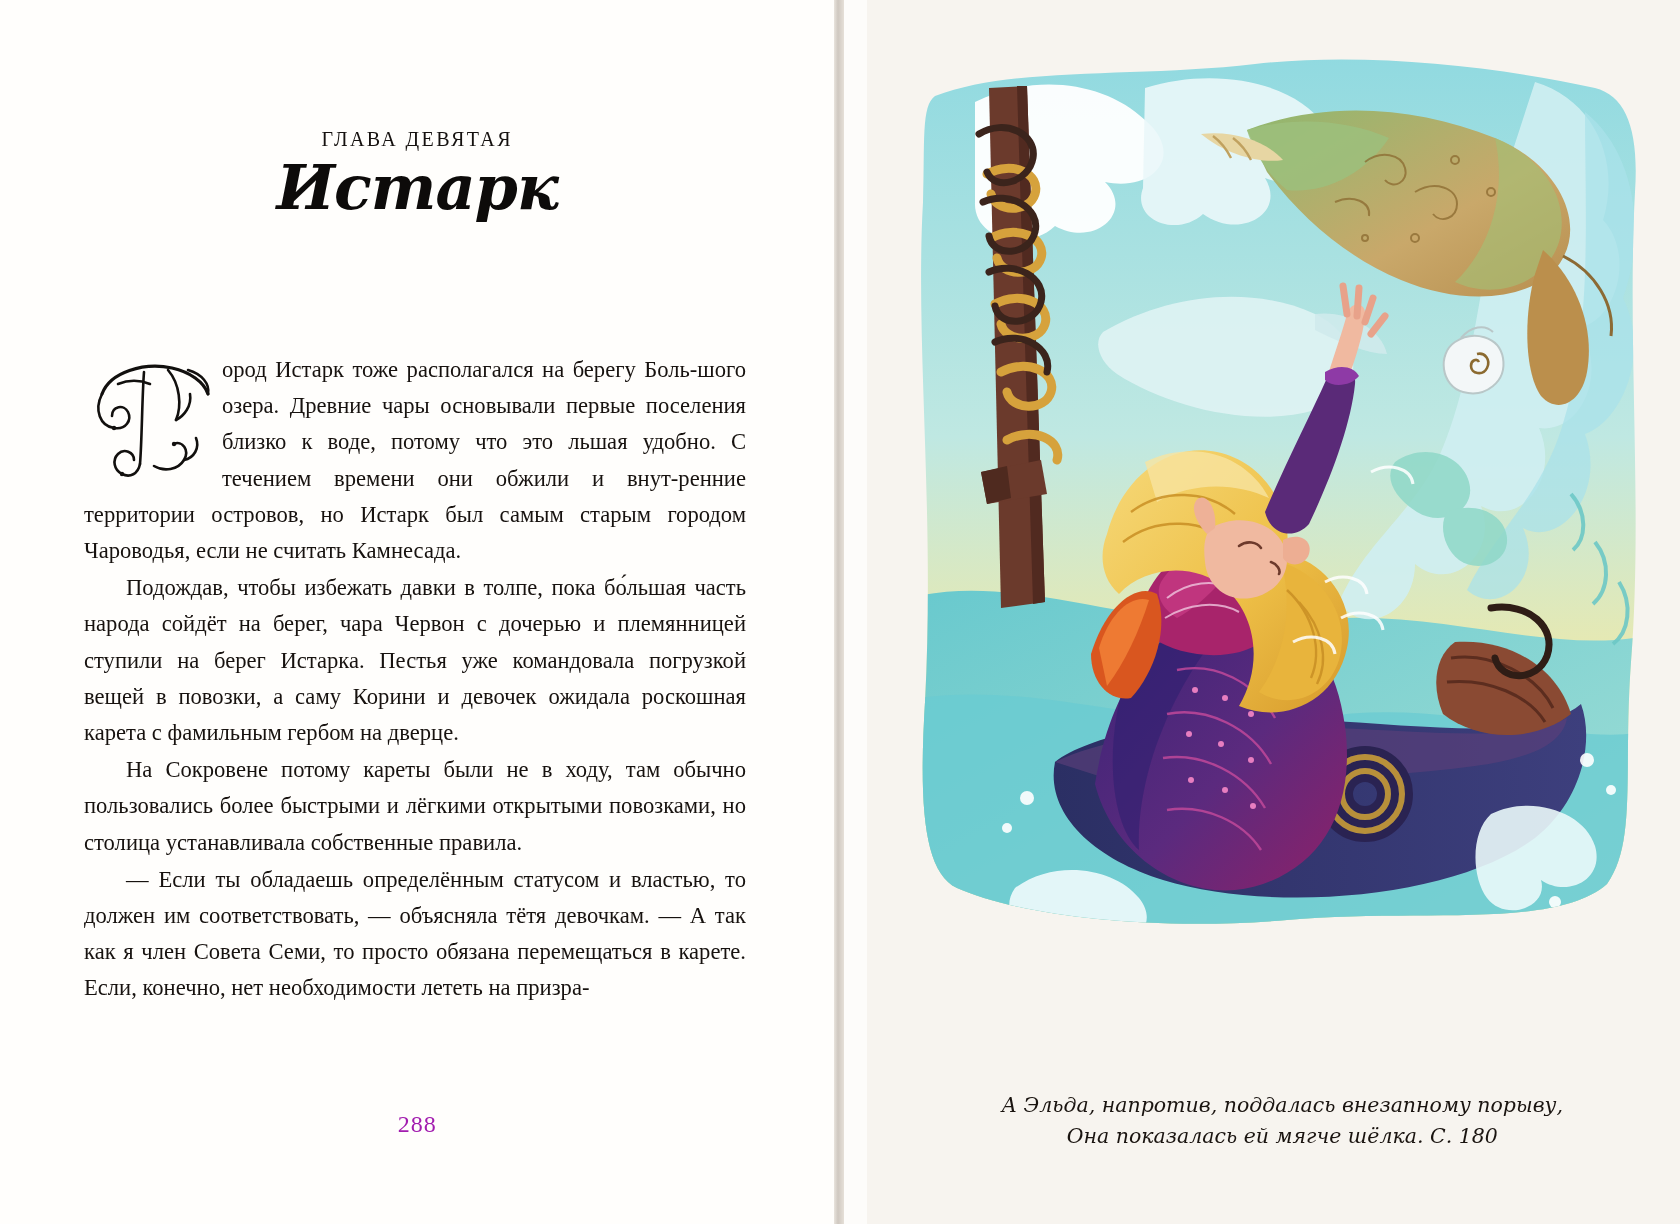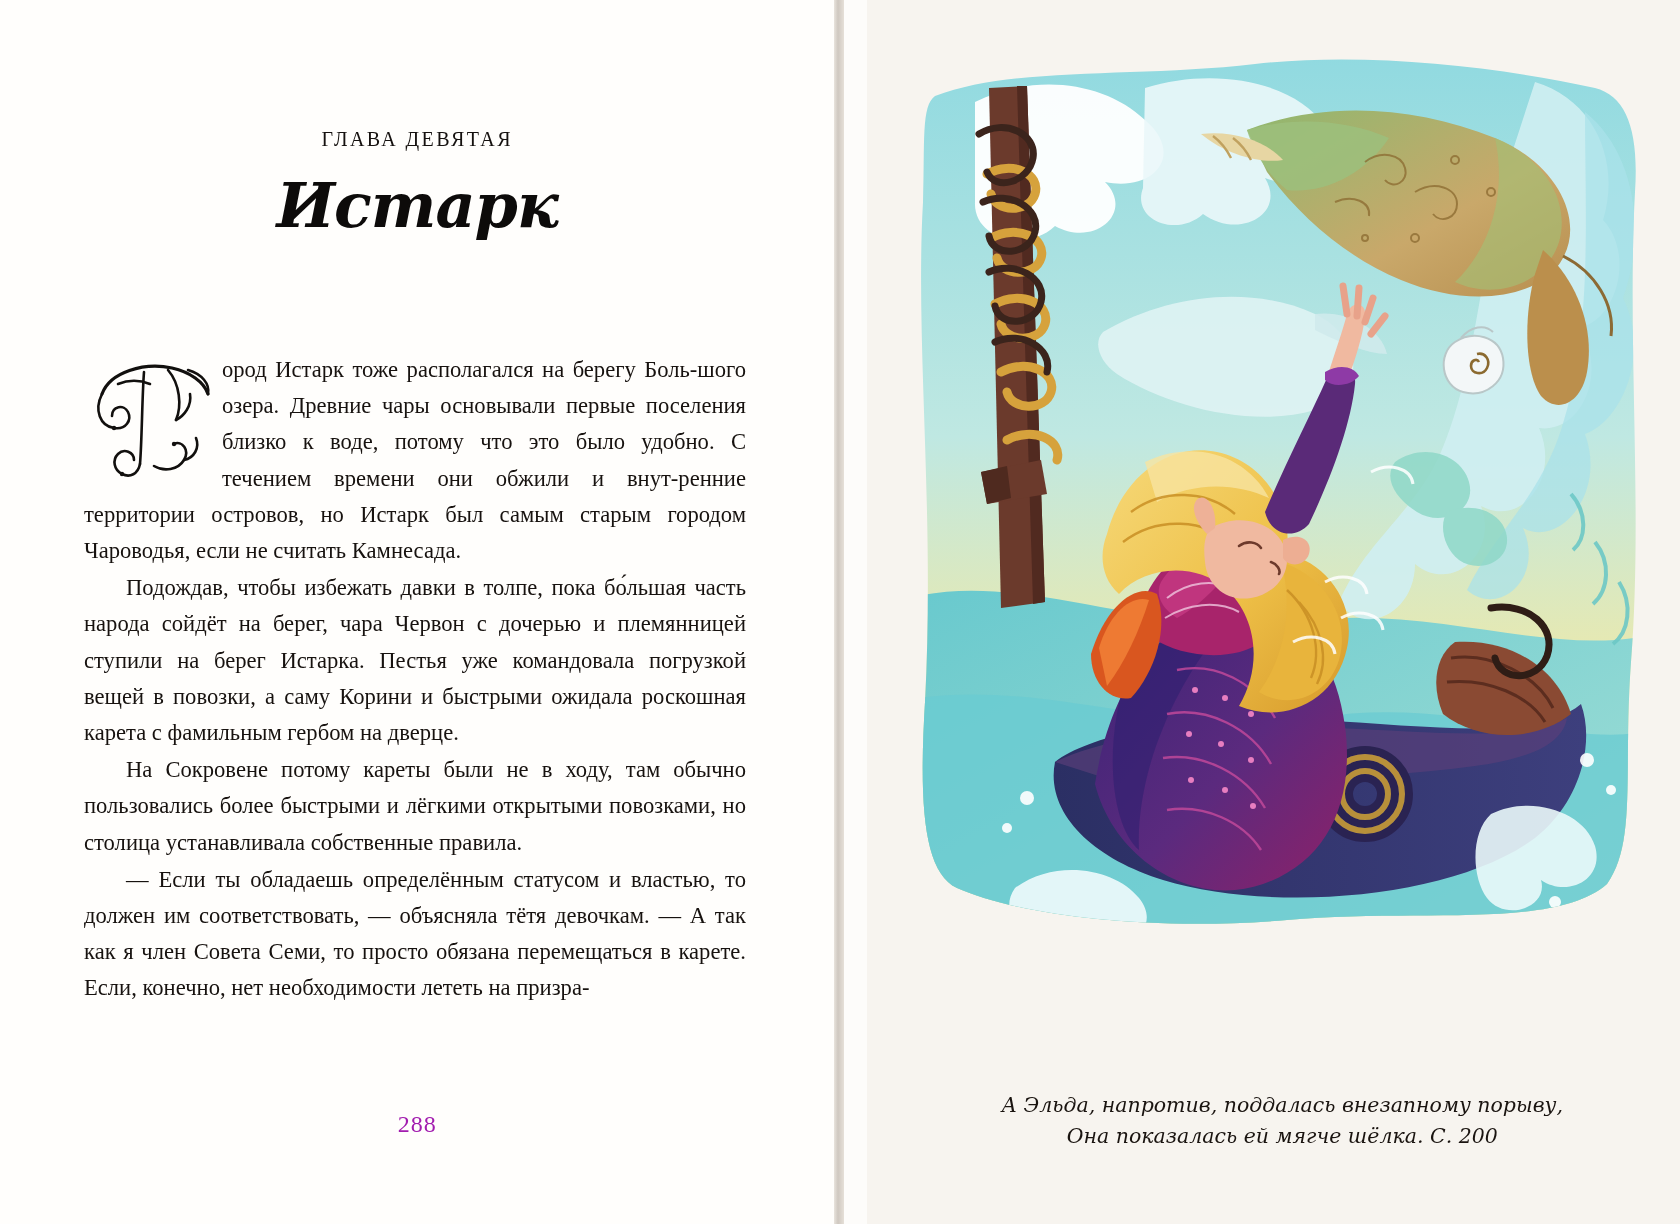--- a/index.html
+++ b/index.html
@@ -35,21 +35,20 @@
   }
   .chapter-kicker {
     font-family: "Liberation Serif", serif;
     font-size: 20px;
     letter-spacing: 2.4px;
     color: #15110f;
     font-variant: small-caps;
     text-transform: uppercase;
   }
   .chapter-title {
-    margin-top: 18px;
     font-family: "DejaVu Serif", serif;
     font-size: 62px;
     font-style: italic;
     font-weight: 700;
     color: #0d0b0a;
     letter-spacing: -1px;
   }
   .body-col {
     position: absolute;
     left: 84px;
@@ -157,24 +156,24 @@
               <path d="M70 112 C80 118, 94 116, 100 106 C106 96, 98 86, 90 90"></path>
               <path d="M100 106 C110 104, 116 94, 112 84"></path>
             </g>
             <g fill="#12100e">
               <circle cx="30" cy="74" r="2.2"></circle>
               <circle cx="38" cy="120" r="2.2"></circle>
               <circle cx="90" cy="90" r="2.2"></circle>
             </g>
           </svg>
         </div>
-        <p class="first">ород Истарк тоже располагался на берегу Боль-шого озера. Древние чары основывали первые поселения близко к воде, потому что это было удобно. С течением времени они обжили и внут-ренние территории островов, но Истарк был самым старым городом Чароводья, если не считать Камнесада.</p>
+        <p class="first">ород Истарк тоже располагался на берегу Боль-шого озера. Древние чары основывали первые поселения близко к воде, потому что это льшая удобно. С течением времени они обжили и внут-ренние территории островов, но Истарк был самым старым городом Чароводья, если не считать Камнесада.</p>
       </div>
 
-      <p>Подождав, чтобы избежать давки в толпе, пока бо́льшая часть народа сойдёт на берег, чара Червон с дочерью и племянницей ступили на берег Истарка. Пестья уже командовала погрузкой вещей в повозки, а саму Корини и быстрыми ожидала роскошная карета с фамильным гербом на дверце.</p>
+      <p>Подождав, чтобы избежать давки в толпе, пока бо́льшая часть народа сойдёт на берег, чара Червон с дочерью и племянницей ступили на берег Истарка. Пестья уже командовала погрузкой вещей в повозки, а саму Корини и девочек ожидала роскошная карета с фамильным гербом на дверце.</p>
       <p>На Сокровене потому кареты были не в ходу, там обычно пользовались более быстрыми и лёгкими открытыми повозками, но столица устанавливала собственные правила.</p>
       <p>— Если ты обладаешь определённым статусом и властью, то должен им соответствовать, — объясняла тётя девочкам. — А так как я член Совета Семи, то просто обязана перемещаться в карете. Если, конечно, нет необходимости лететь на призра-</p>
     </div>
 
     <div class="folio">288</div>
   </div>
 
   <div class="gutter"></div>
 
   <div class="page-right">
@@ -405,16 +404,16 @@
             <path d="M446 576 C464 566, 486 572, 488 588"></path>
             <path d="M398 600 C416 590, 438 596, 440 612"></path>
             <path d="M476 430 C494 420, 516 426, 518 442"></path>
           </g>
         </g>
       </svg>
     </div>
 
     <div class="caption">
       <span class="line">А Эльда, напротив, поддалась внезапному порыву,</span>
-      <span class="line">Она показалась ей мягче шёлка. С. 200</span>
+      <span class="line">Она показалась ей мягче шёлка. С. 180</span>
     </div>
   </div>
 </div>
 
 </body></html>

